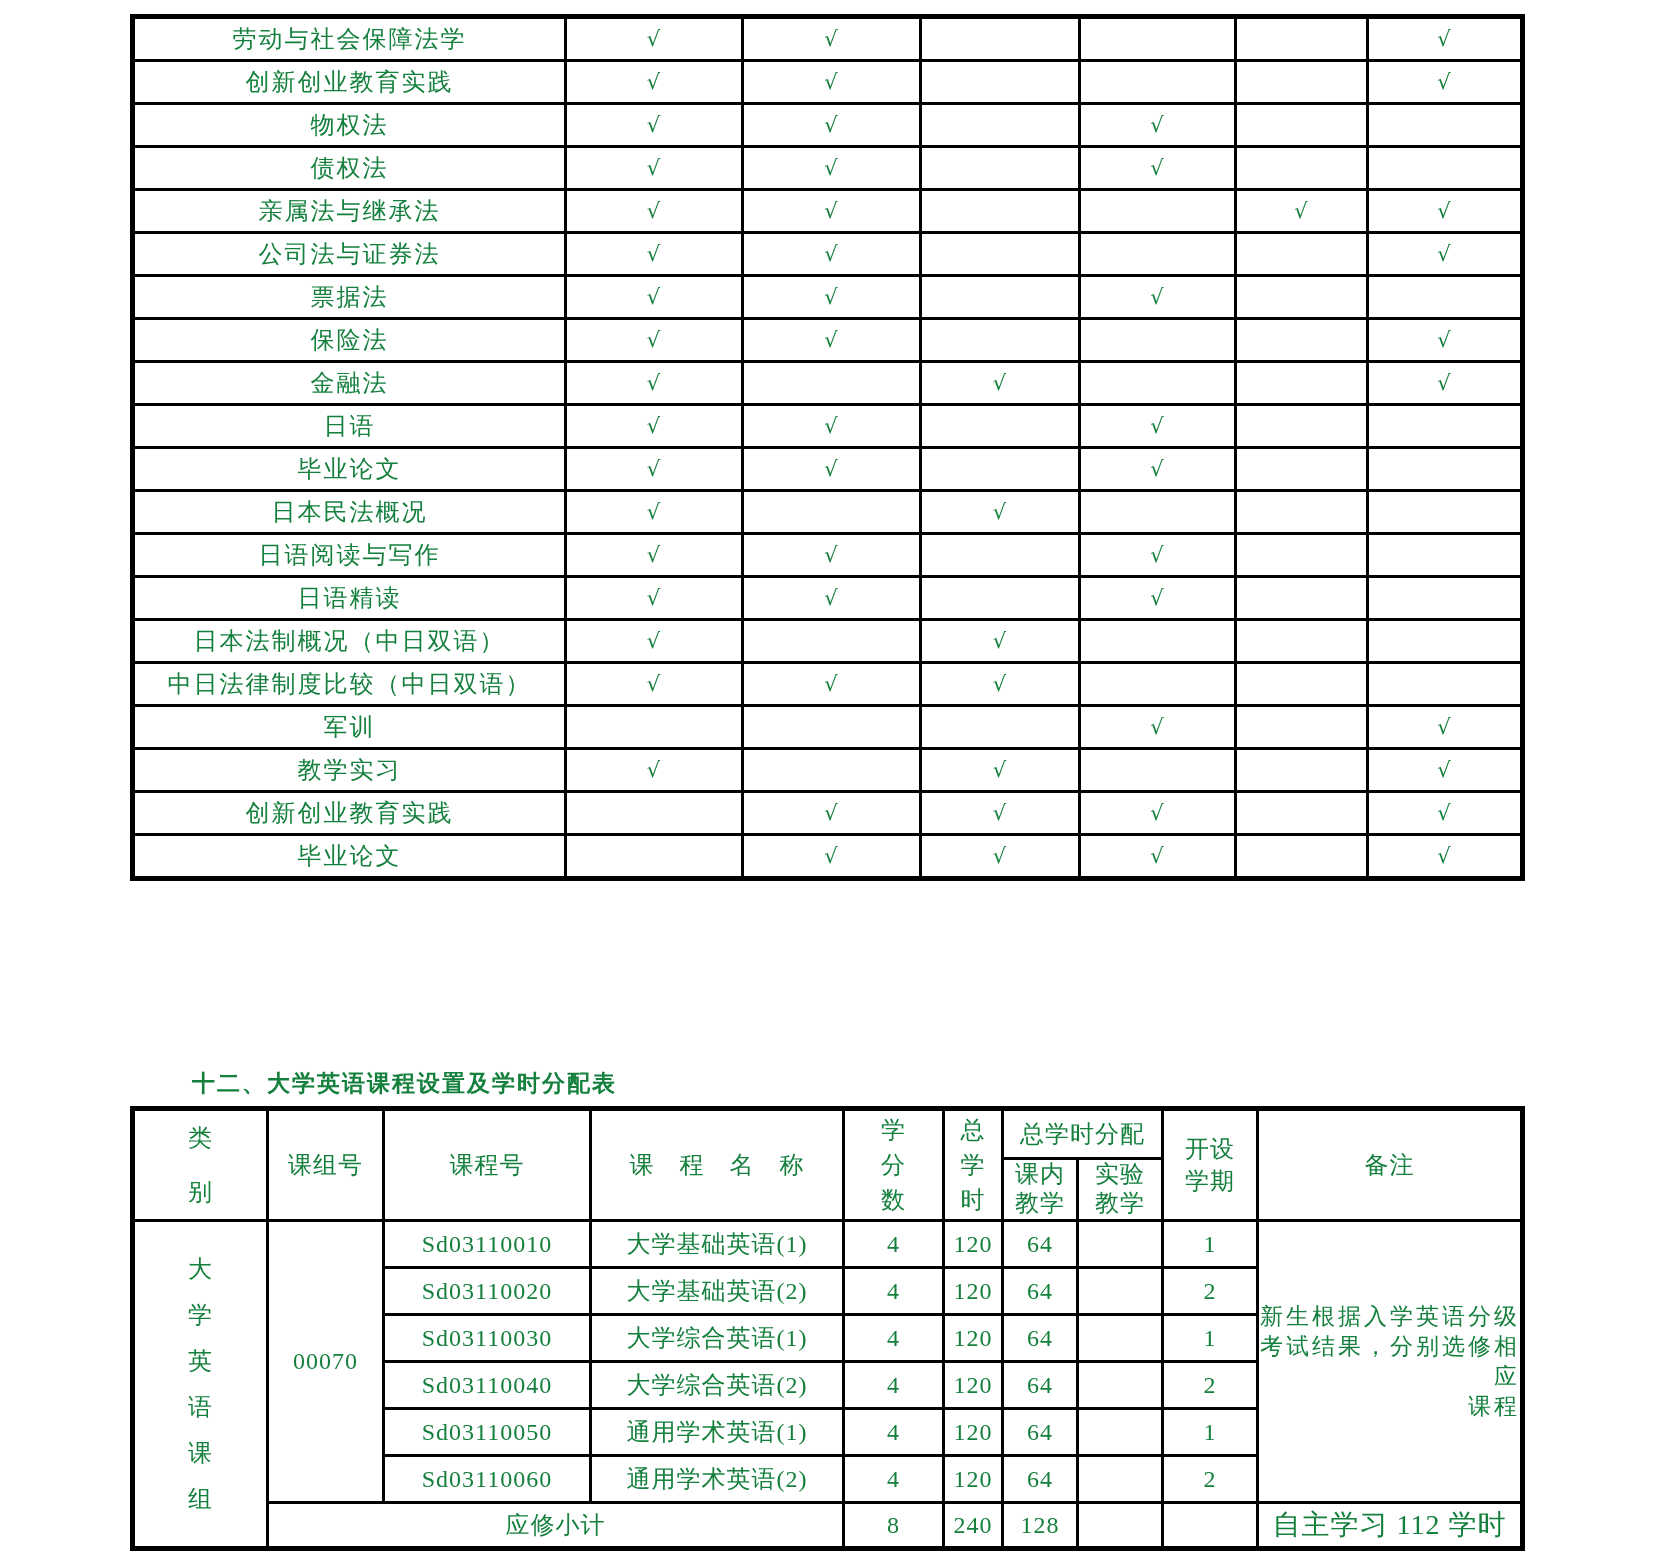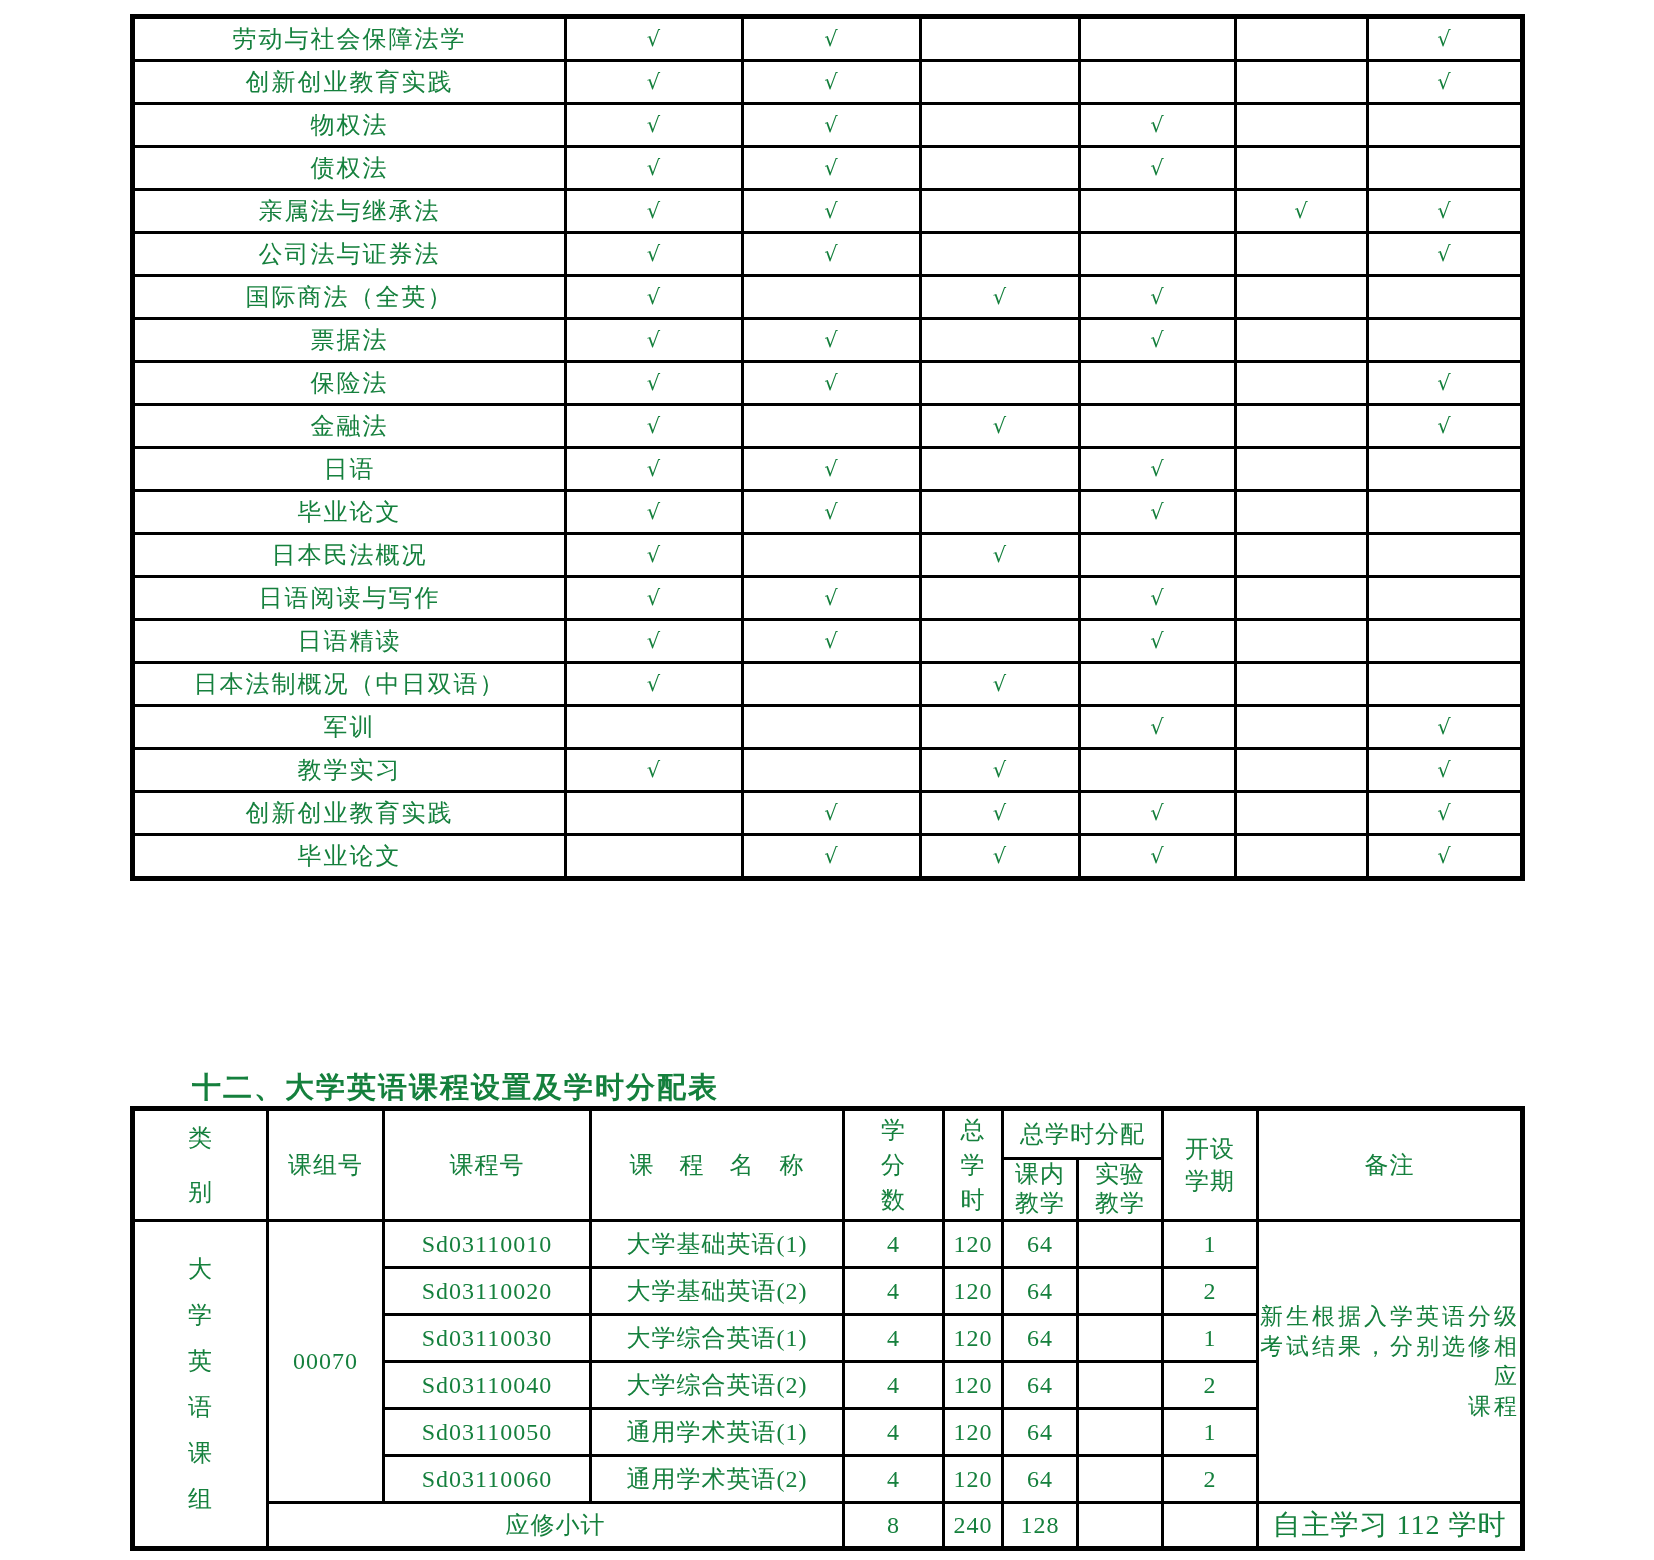--- a/index.html
+++ b/index.html
@@ -20,21 +20,21 @@
     position:absolute;left:130px;top:14px;width:1390px;
     border:5px solid #000;
   }
   .t-top td{height:40px;}
   .t-top .course-name{letter-spacing:2px;}
   .t-top .check-cell{font-size:21px;font-family:"DejaVu Sans","Liberation Sans",sans-serif;}
 
   
   .section-title{
     position:absolute;left:192px;top:1068px;
-    font-size:29px;font-weight:bold;letter-spacing:2px;
+    font-size:23px;font-weight:bold;letter-spacing:2px;
     white-space:nowrap;
   }
 
   
   .t-en{
     position:absolute;left:130px;top:1106px;width:1390px;
     border:5px solid #000;
   }
   .t-en .h1 td{height:45px;}
   .t-en .h2 td{height:56px;line-height:29px;white-space:pre-line;margin-top:28px;}
@@ -115,29 +115,20 @@
         <tr>
           <td class="course-name">公司法与证券法</td>
           <td class="check-cell">√</td>
           <td class="check-cell">√</td>
           <td class="check-cell"></td>
           <td class="check-cell"></td>
           <td class="check-cell"></td>
           <td class="check-cell">√</td>
         </tr>
         <tr>
-          <td class="course-name">国际商法（全英）</td>
-          <td class="check-cell">√</td>
-          <td class="check-cell"></td>
-          <td class="check-cell">√</td>
-          <td class="check-cell">√</td>
-          <td class="check-cell"></td>
-          <td class="check-cell"></td>
-        </tr>
-        <tr>
           <td class="course-name">票据法</td>
           <td class="check-cell">√</td>
           <td class="check-cell">√</td>
           <td class="check-cell"></td>
           <td class="check-cell">√</td>
           <td class="check-cell"></td>
           <td class="check-cell"></td>
         </tr>
         <tr>
           <td class="course-name">保险法</td>
@@ -199,20 +190,29 @@
           <td class="check-cell">√</td>
           <td class="check-cell"></td>
           <td class="check-cell">√</td>
           <td class="check-cell"></td>
           <td class="check-cell"></td>
         </tr>
         <tr>
           <td class="course-name">日本法制概况（中日双语）</td>
           <td class="check-cell">√</td>
           <td class="check-cell"></td>
+          <td class="check-cell">√</td>
+          <td class="check-cell"></td>
+          <td class="check-cell"></td>
+          <td class="check-cell"></td>
+        </tr>
+        <tr>
+          <td class="course-name">中日法律制度比较（中日双语）</td>
+          <td class="check-cell">√</td>
+          <td class="check-cell">√</td>
           <td class="check-cell">√</td>
           <td class="check-cell"></td>
           <td class="check-cell"></td>
           <td class="check-cell"></td>
         </tr>
         <tr>
           <td class="course-name">军训</td>
           <td class="check-cell"></td>
           <td class="check-cell"></td>
           <td class="check-cell"></td>

